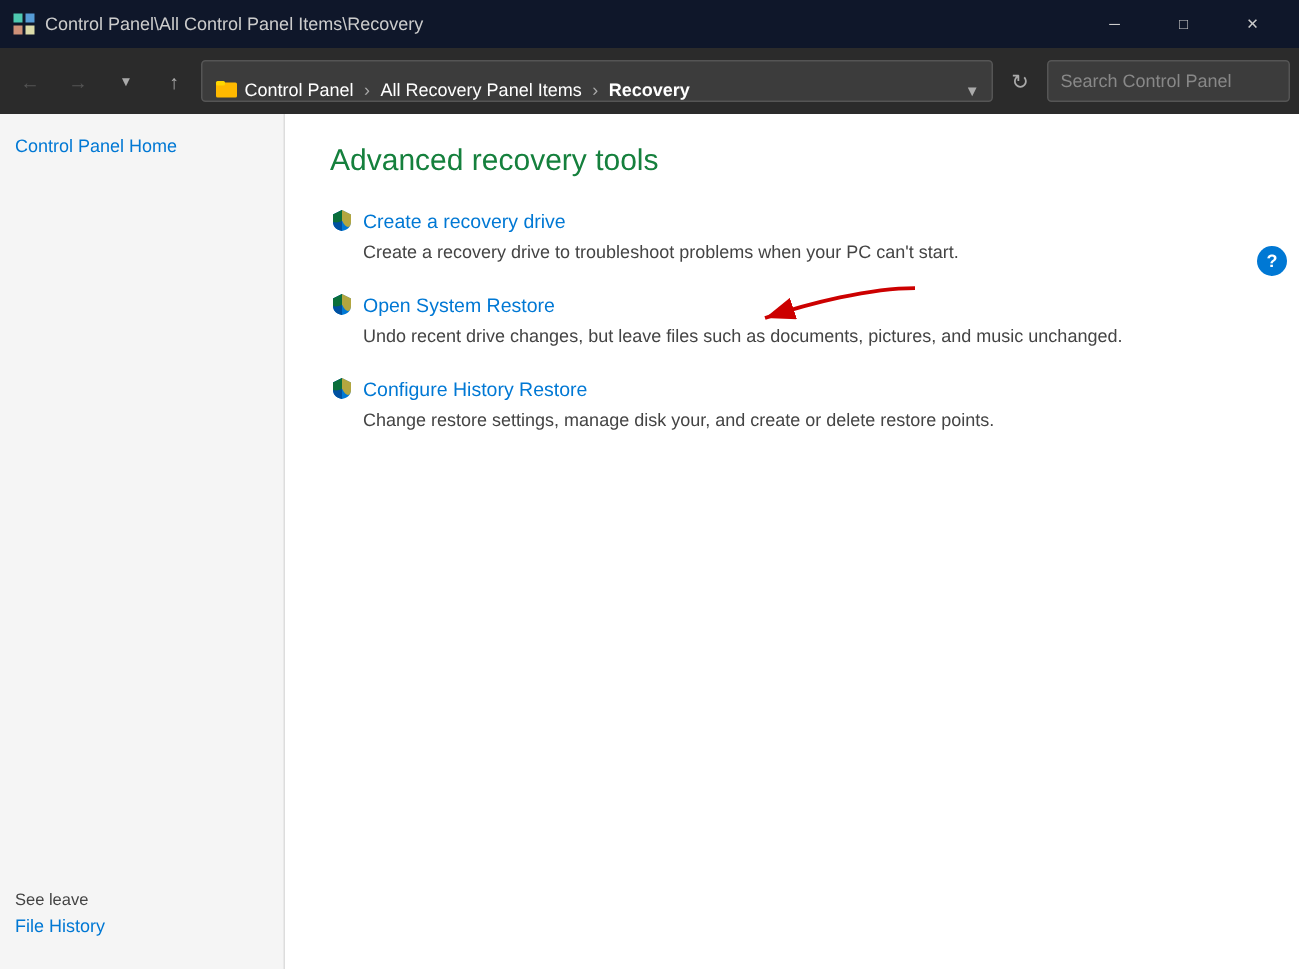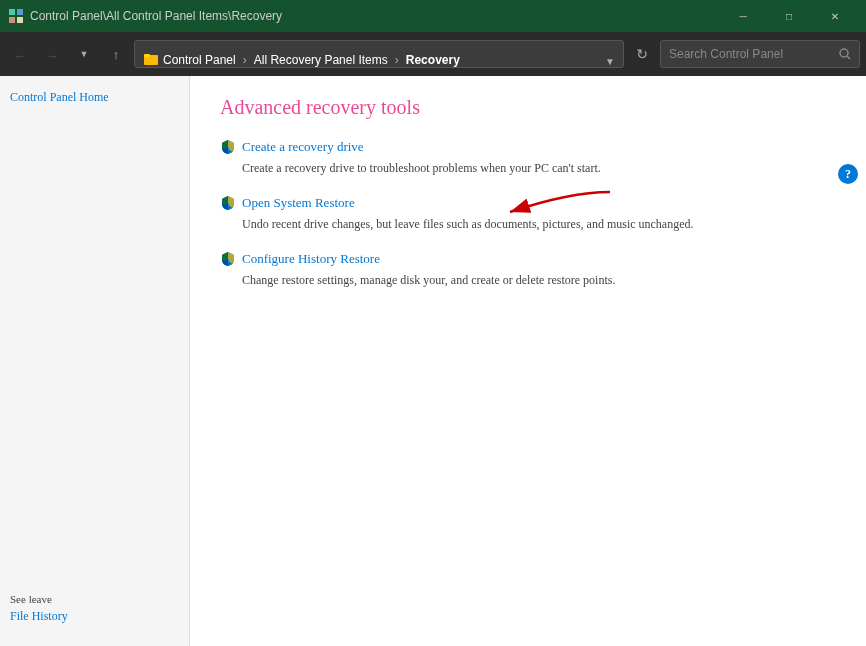--- a/index.html
+++ b/index.html
@@ -7,21 +7,21 @@
       width: 866px;
       height: 646px;
       font-family: 'Segoe UI', Arial, sans-serif;
       font-size: 12px;
       background: #f0f0f0;
       overflow: hidden;
     }
 
     
     .titlebar {
-      background: #14532d;
+      background: #0f172a;
       color: #fff;
       height: 32px;
       display: flex;
       align-items: center;
       padding: 0 8px;
       user-select: none;
     }
     .titlebar-icon {
       width: 16px;
       height: 16px;
@@ -110,21 +110,21 @@
       cursor: pointer;
       border-radius: 3px;
       font-size: 14px;
     }
 
     .search-box {
       background: #3c3c3c;
       border: 1px solid #555;
       border-radius: 3px;
       height: 28px;
-      width: 200px;
+      width: 162px;
       display: flex;
       align-items: center;
       padding: 0 8px;
       gap: 6px;
       color: #888;
       font-size: 12px;
     }
     .search-box input {
       background: transparent;
       border: none;
@@ -134,21 +134,20 @@
       flex: 1;
       font-family: inherit;
     }
     .search-box input::placeholder { color: #888; }
 
     
     .main {
       display: flex;
       height: calc(646px - 32px - 44px);
       background: #fff;
-      font-family: Liberation Serif, serif;
     }
 
     
     .sidebar {
       width: 190px;
       background: #f5f5f5;
       border-right: 1px solid #ddd;
       padding: 12px 10px;
       display: flex;
       flex-direction: column;
@@ -180,21 +179,21 @@
 
     
     .content {
       flex: 1;
       padding: 20px 30px;
       overflow-y: auto;
     }
     .page-title {
       font-size: 20px;
       font-weight: 300;
-      color: #ec4899;
+      color: #15803d;
       margin-bottom: 20px;
     }
     .item {
       margin-bottom: 18px;
     }
     .item-header {
       display: flex;
       align-items: center;
       gap: 6px;
       margin-bottom: 4px;

